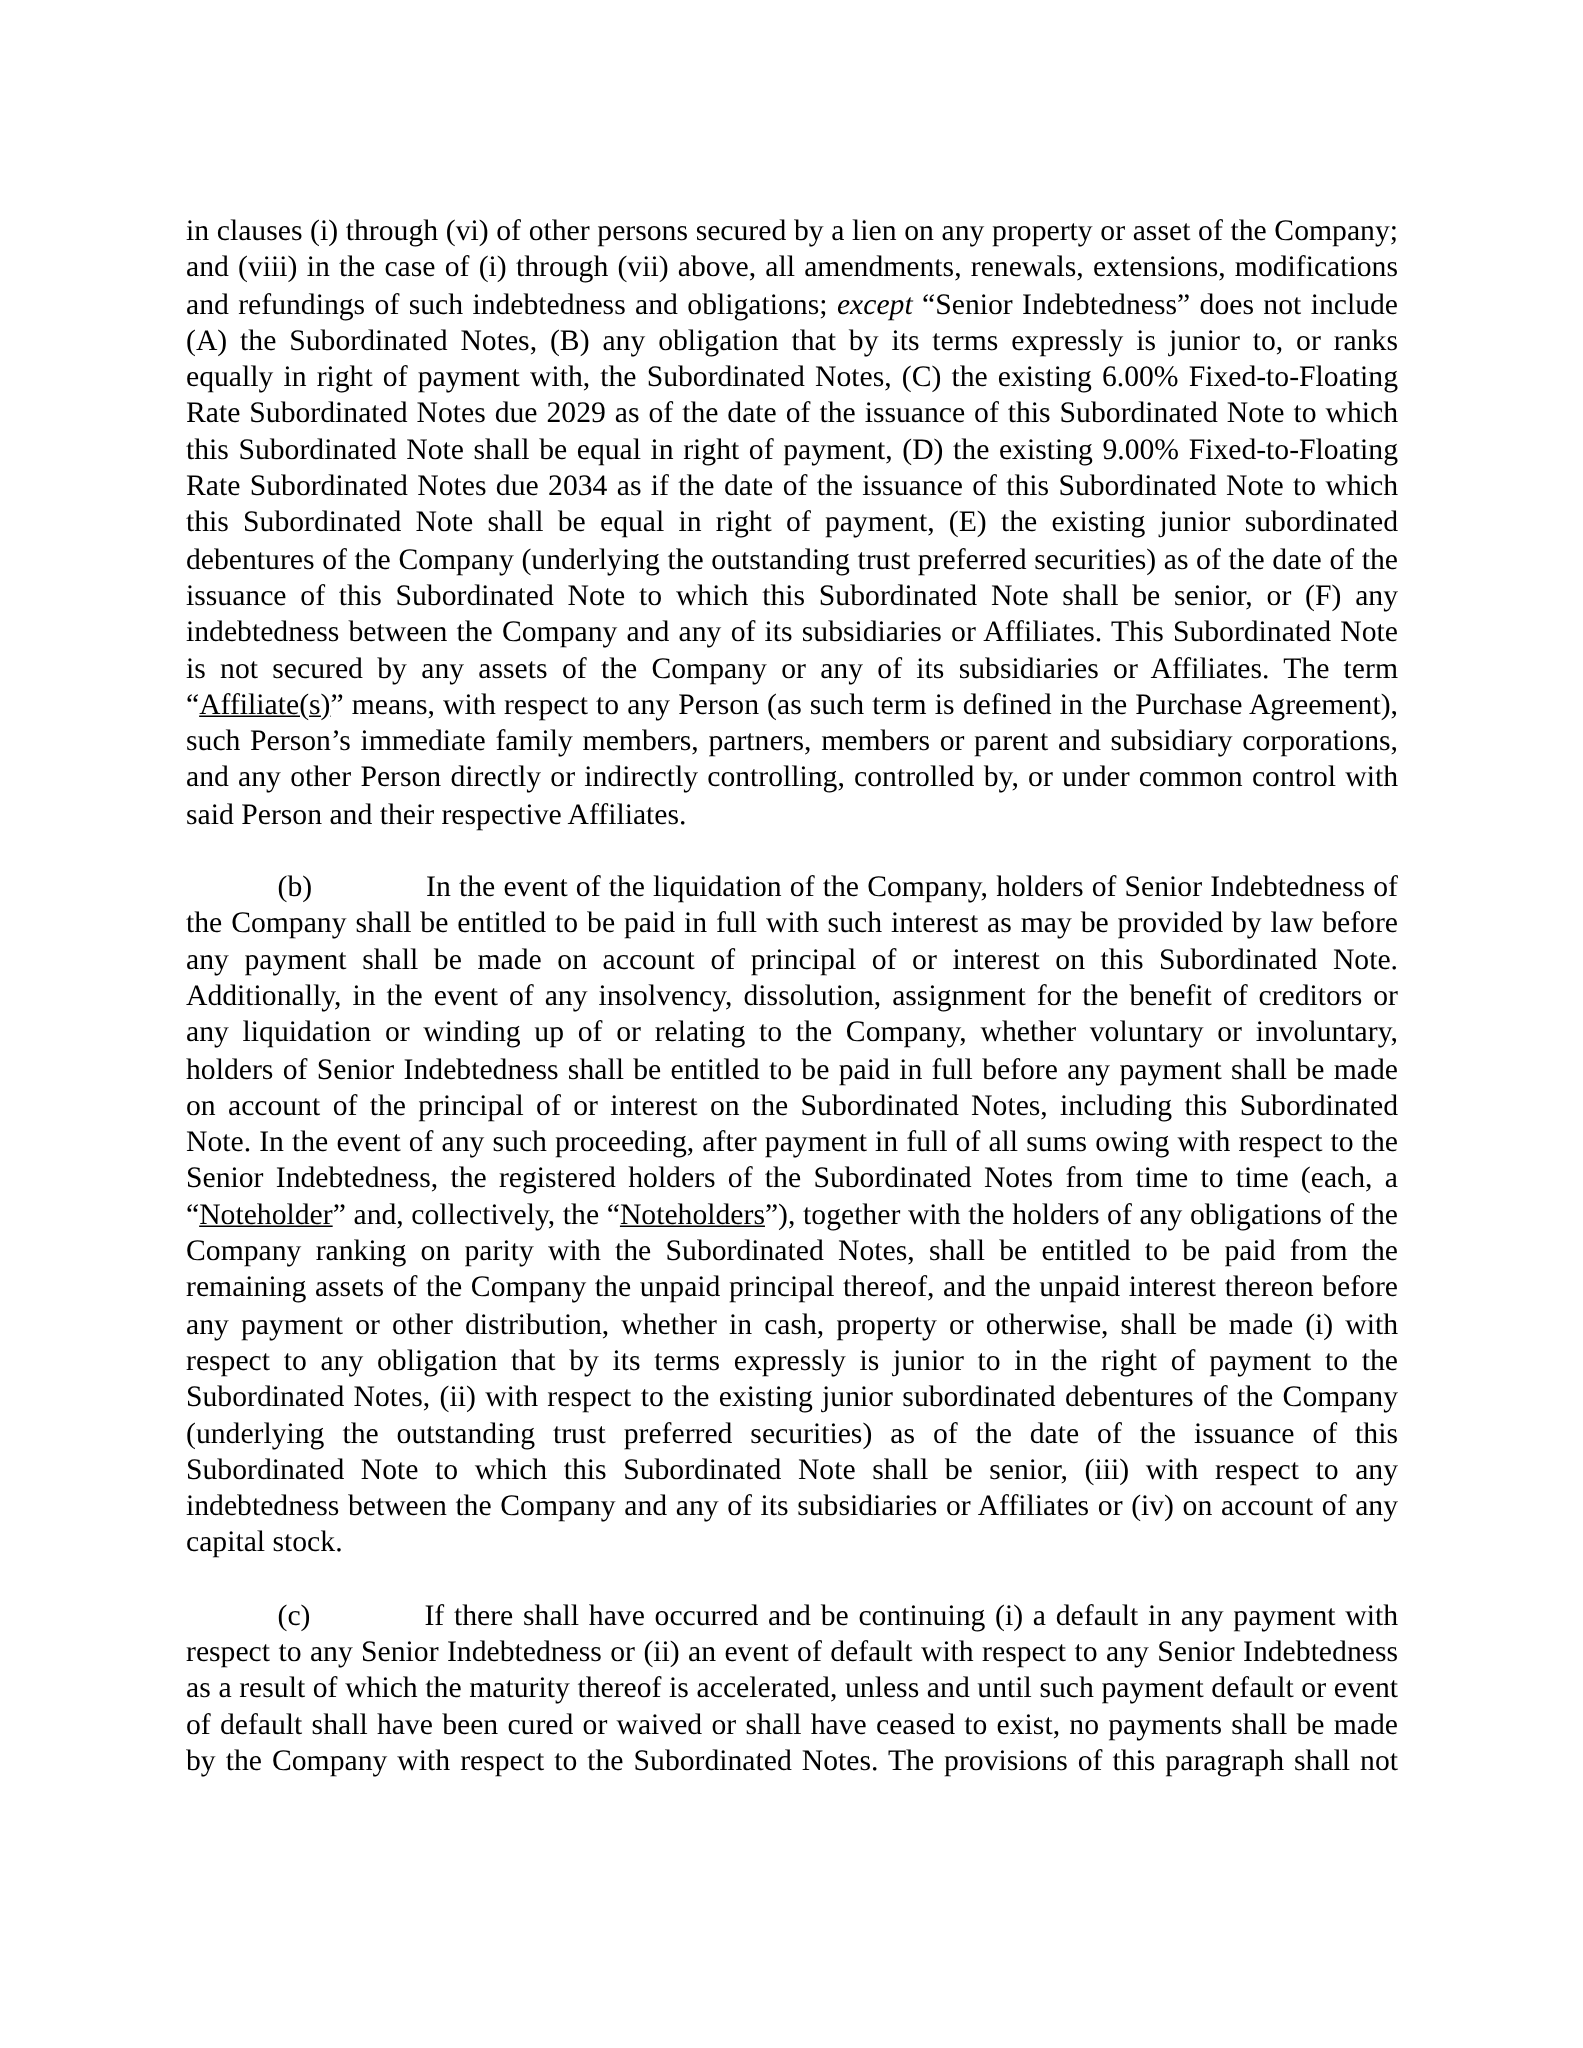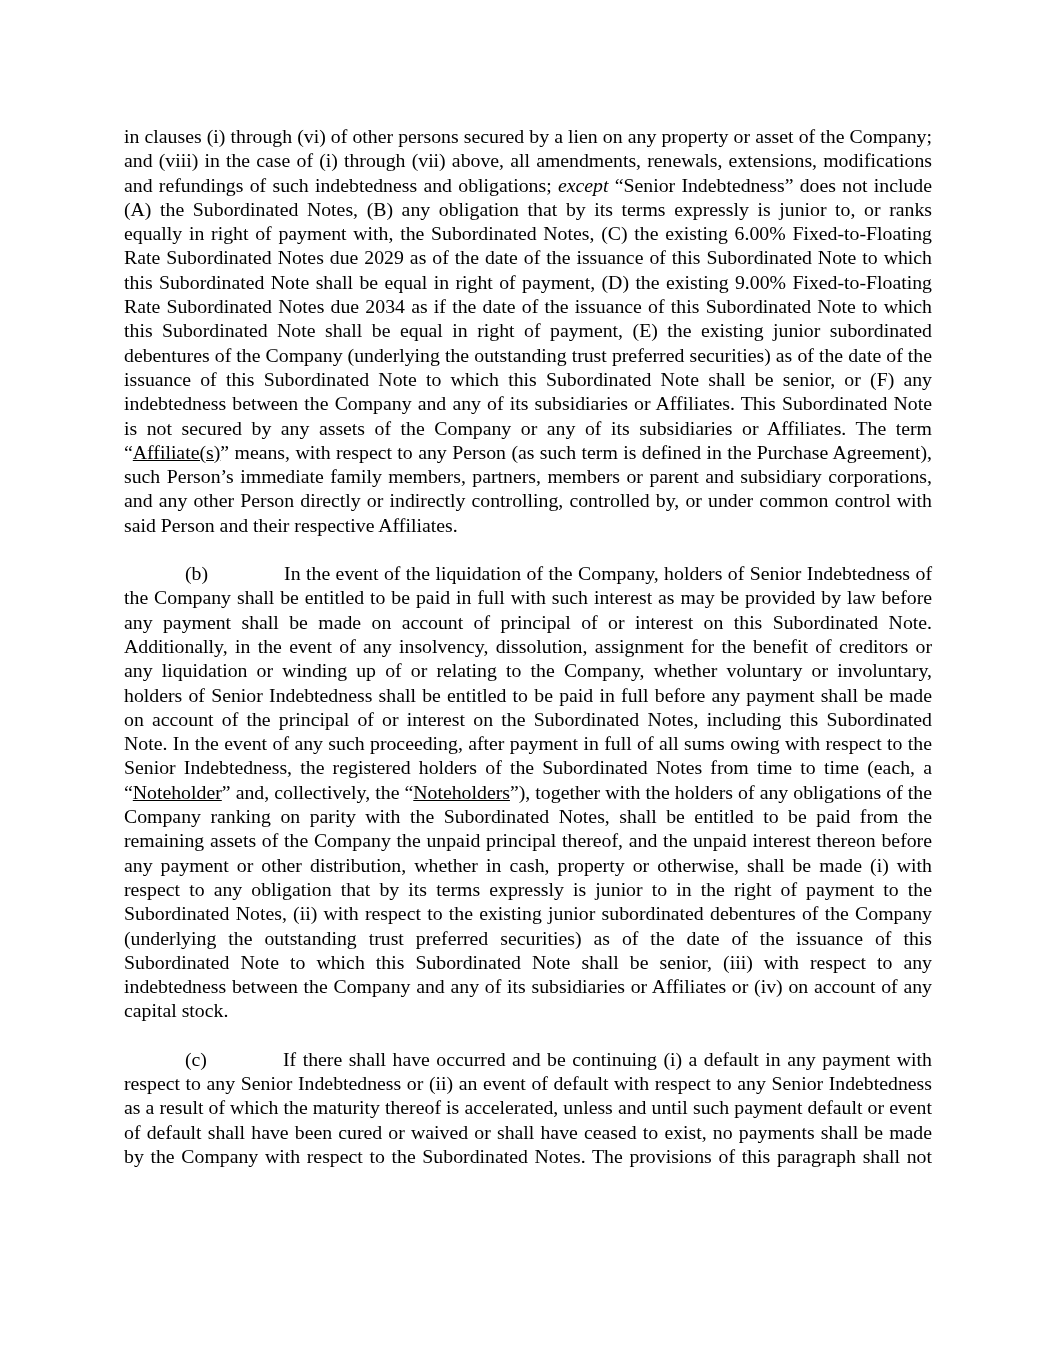--- a/index.html
+++ b/index.html
@@ -8,20 +8,21 @@
     background: #ffffff;
   }
   .page {
     position: relative;
     width: 1055px;
     height: 1169px;
     background: #ffffff;
     color: #000000;
     font-family: "Liberation Serif", "DejaVu Serif", serif;
     overflow: hidden;
+    margin-top: 18px;
   }
   .content {
     position: absolute;
     left: 124px;
     top: 124px;
     width: 808px;
   }
   .para {
     margin: 0 0 24px 0;
     font-size: 19.8px;

